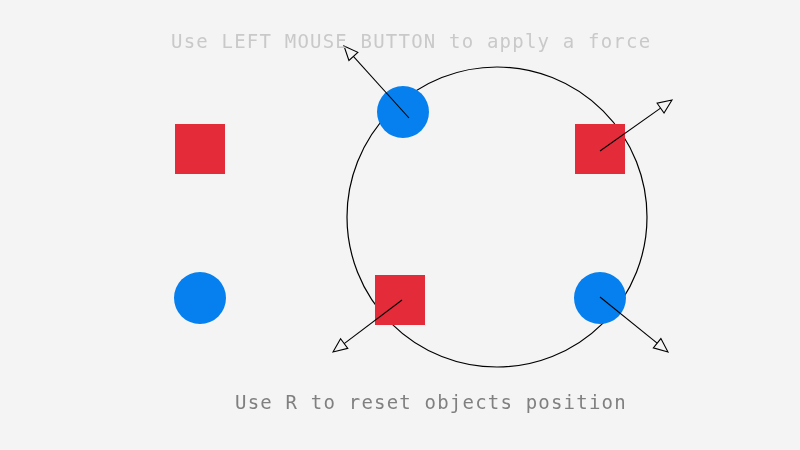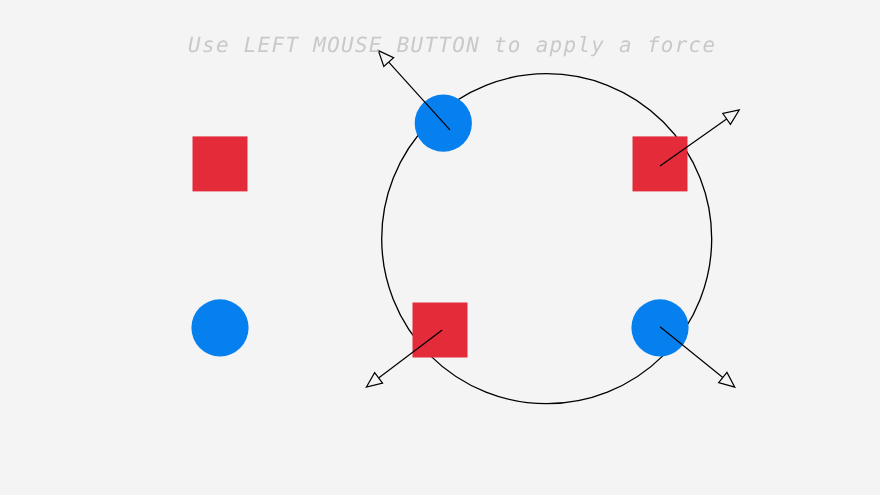--- a/index.html
+++ b/index.html
@@ -29,21 +29,20 @@
     height: 450px;
     display: block;
   }
   .hint {
     position: absolute;
     white-space: pre;
     font-family: "DejaVu Sans Mono", monospace;
     letter-spacing: 1.2px;
     font-weight: normal;
     user-select: none;
-    font-style: italic;
   }
   #hint-top {
     left: 171px;
     top: 30px;
     font-size: 19px;
     color: #c9c9c9;
   }
   #hint-bottom {
     left: 235px;
     top: 391px;
@@ -89,14 +88,15 @@
 
     <g>
       <line x1="600" y1="297" x2="657.1148449916642" y2="343.1958305079637" stroke="#000000" stroke-width="1.1"></line>
       <path d="M 668 352 L 653.3416294950772 347.86089694010764 L 660.8880604882512 338.5307640758198 Z" fill="none" stroke="#000000" stroke-width="1.1"></path>
     </g>
 
   </svg>
 
   <div class="hint" id="hint-top" style="color: rgb(201, 201, 201); left: 171px; top: 30px;">Use LEFT MOUSE BUTTON to apply a force</div>
 
+  <div class="hint" id="hint-bottom" style="color: rgb(128, 128, 128); left: 235px; top: 391px;">Use R to reset objects position</div>
 
 </div>
 
 </body></html>

